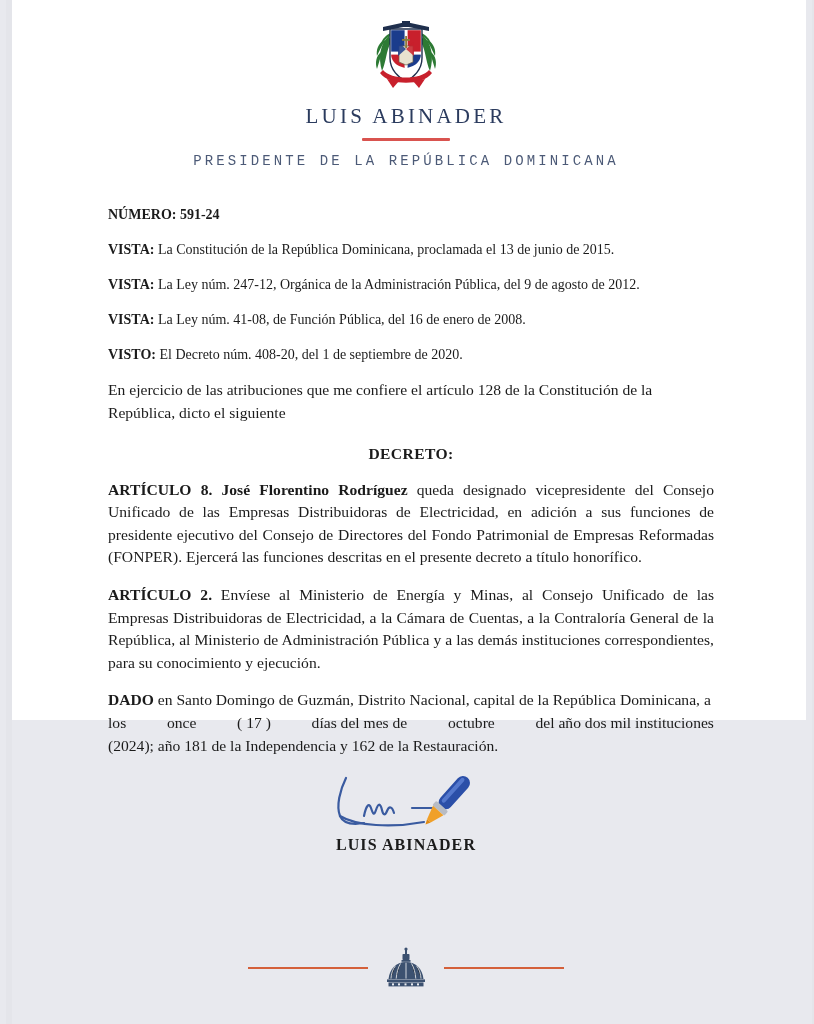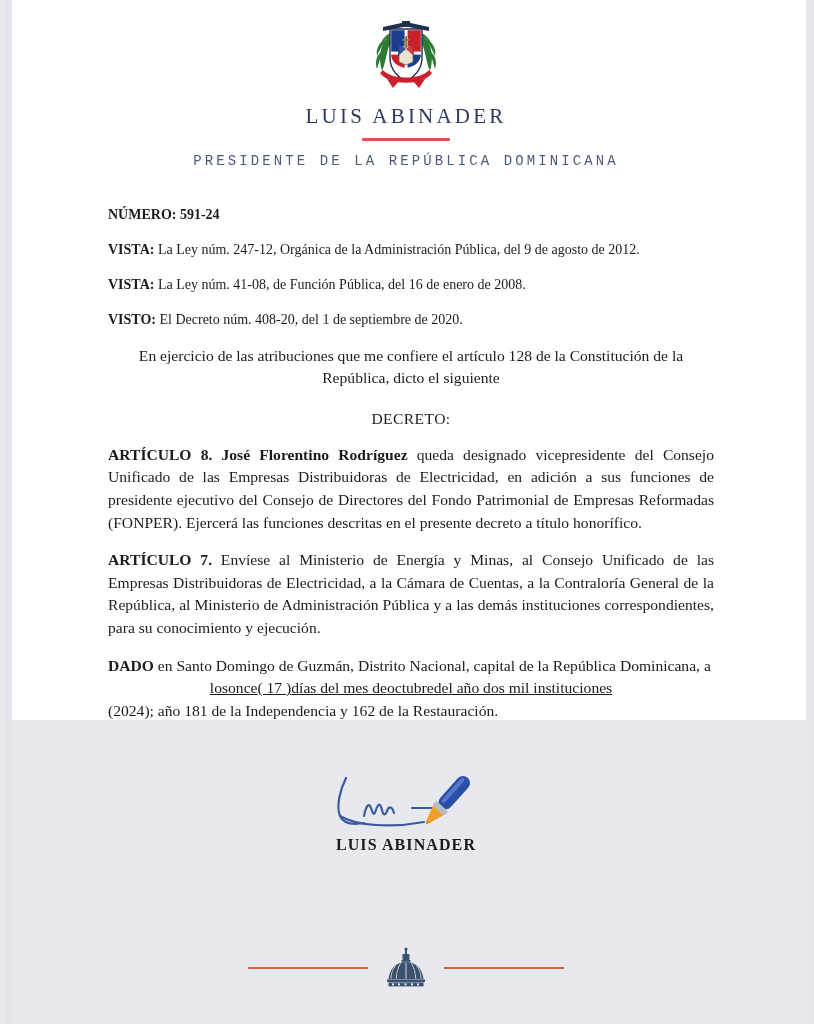--- a/index.html
+++ b/index.html
@@ -75,35 +75,34 @@
   .line b, .para b { font-weight: 700; }
 
   .para {
     font-size: 15.6px;
     line-height: 1.45;
     margin-bottom: 15px;
     text-align: justify;
     text-justify: inter-word;
   }
   .para-left {
-    text-align: center;
+    text-align: left;
   }
   .decreto-heading {
     text-align: center;
     font-size: 15.6px;
-    font-weight: 400;
+    font-weight: 700;
     margin: 20px 0 16px 0;
     letter-spacing: 0.4px;
   }
 
   .dado-line2 {
     display: flex;
-    justify-content: center;
+    justify-content: space-between;
     white-space: nowrap;
-    text-decoration: underline;
   }
 
   
   .signature-block {
     position: absolute;
     left: 0;
     right: 0;
     top: 770px;
     text-align: center;
   }
@@ -210,20 +209,24 @@
 
     <div class="president-subtitle">PRESIDENTE DE LA REPÚBLICA DOMINICANA</div>
   </div>
 
   <div class="doc-body">
 
     <div class="line">
       <b>NÚMERO: 591-24</b>
     </div>
 
+    <div class="line">
+      <b>VISTA:</b>
+      <span>La Constitución de la República Dominicana, proclamada el 13 de junio de 2015.</span>
+    </div>
 
     <div class="line">
       <b>VISTA:</b>
       <span>La Ley núm. 247-12, Orgánica de la Administración Pública, del 9 de agosto de 2012.</span>
     </div>
 
     <div class="line">
       <b>VISTA:</b>
       <span>La Ley núm. 41-08, de Función Pública, del 16 de enero de 2008.</span>
     </div>
@@ -237,21 +240,21 @@
     <div class="para para-left">En ejercicio de las atribuciones que me confiere el artículo 128 de la Constitución de la República, dicto el siguiente</div>
 
     <div class="decreto-heading">DECRETO:</div>
 
     <div class="para">
       <b>ARTÍCULO 8.</b>
       <b>José Florentino Rodríguez</b><span> queda designado vicepresidente del Consejo Unificado de las Empresas Distribuidoras de Electricidad, en adición a sus funciones de presidente ejecutivo del Consejo de Directores del Fondo Patrimonial de Empresas Reformadas (FONPER). Ejercerá las funciones descritas en el presente decreto a título honorífico.</span>
     </div>
 
     <div class="para">
-      <b>ARTÍCULO 7.</b><span> Envíese al Ministerio de Energía y Minas, al Consejo Unificado de las Empresas Distribuidoras de Electricidad, a la Cámara de Cuentas, a la Contraloría General de la República, al Ministerio de Administración Pública y a las demás instituciones correspondientes, para su conocimiento y ejecución.</span>
+      <b>ARTÍCULO 2.</b><span> Envíese al Ministerio de Energía y Minas, al Consejo Unificado de las Empresas Distribuidoras de Electricidad, a la Cámara de Cuentas, a la Contraloría General de la República, al Ministerio de Administración Pública y a las demás instituciones correspondientes, para su conocimiento y ejecución.</span>
     </div>
 
     <div class="para">
       <b>DADO</b><span> en Santo Domingo de Guzmán, Distrito Nacional, capital de la República Dominicana, a</span>
       <span class="dado-line2">
         <span>los</span>
         <span>once</span>
         <span>( 17 )</span>
         <span>días del mes de</span>
         <span>octubre</span>

